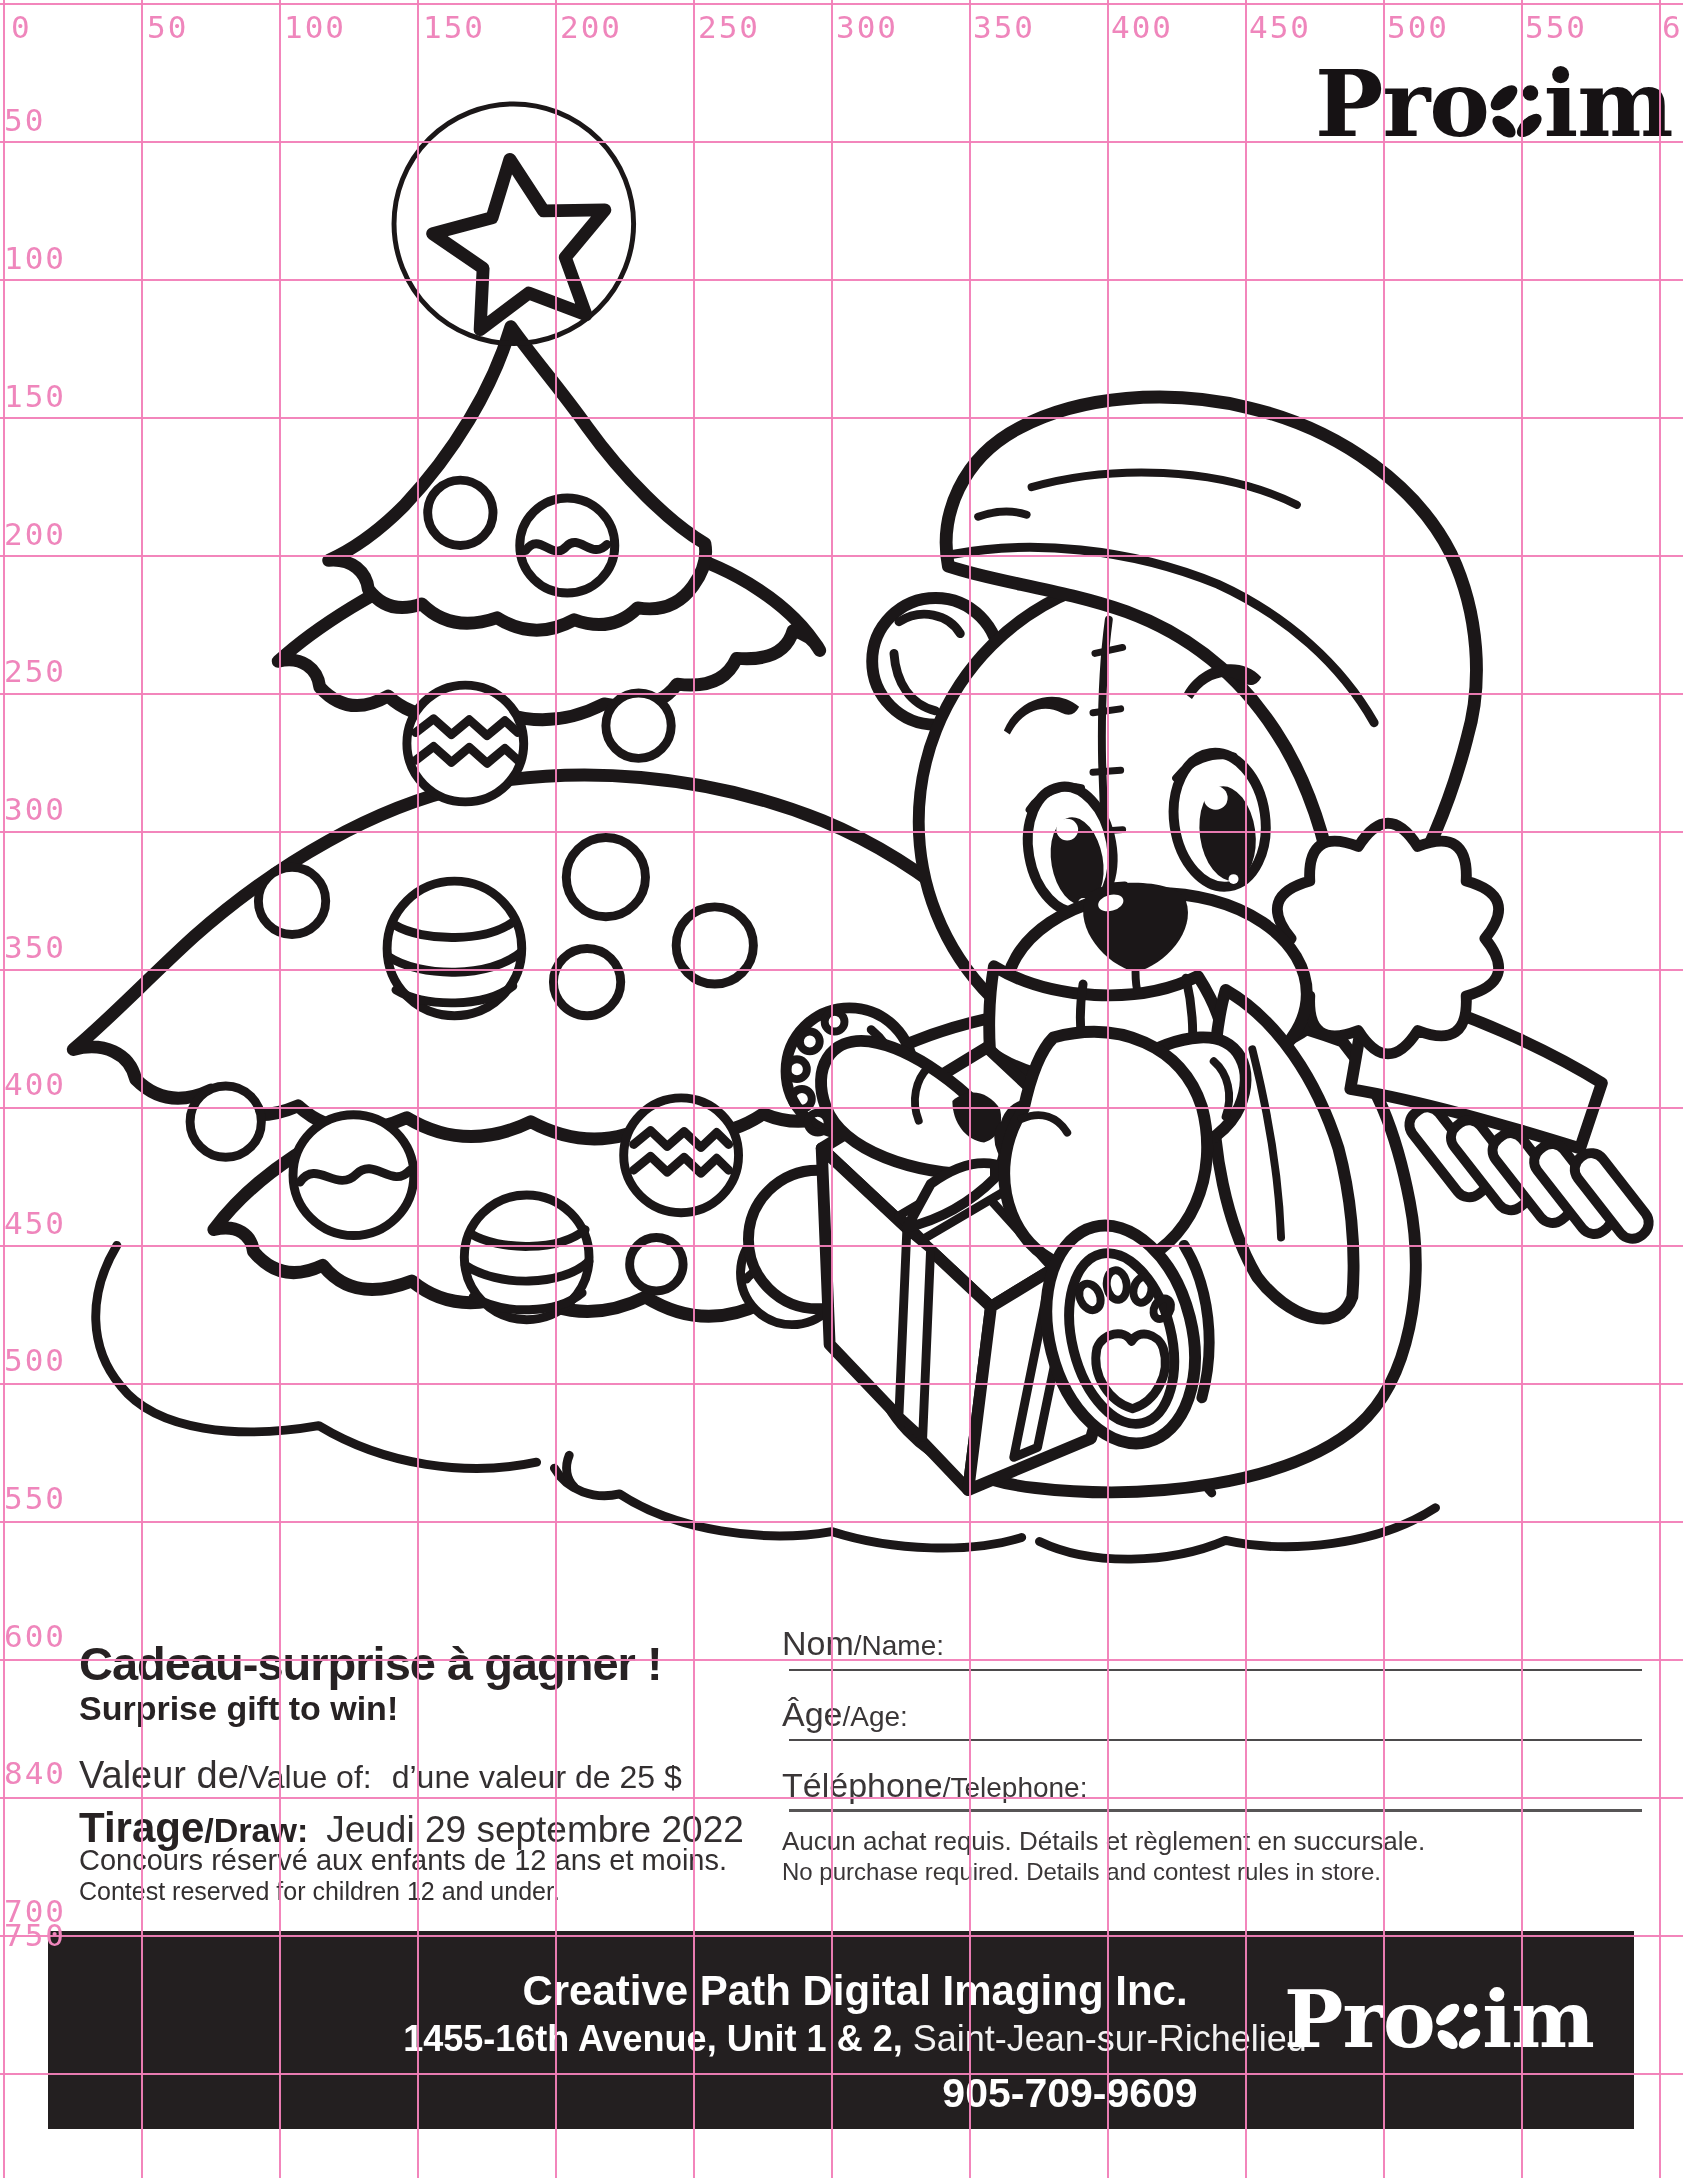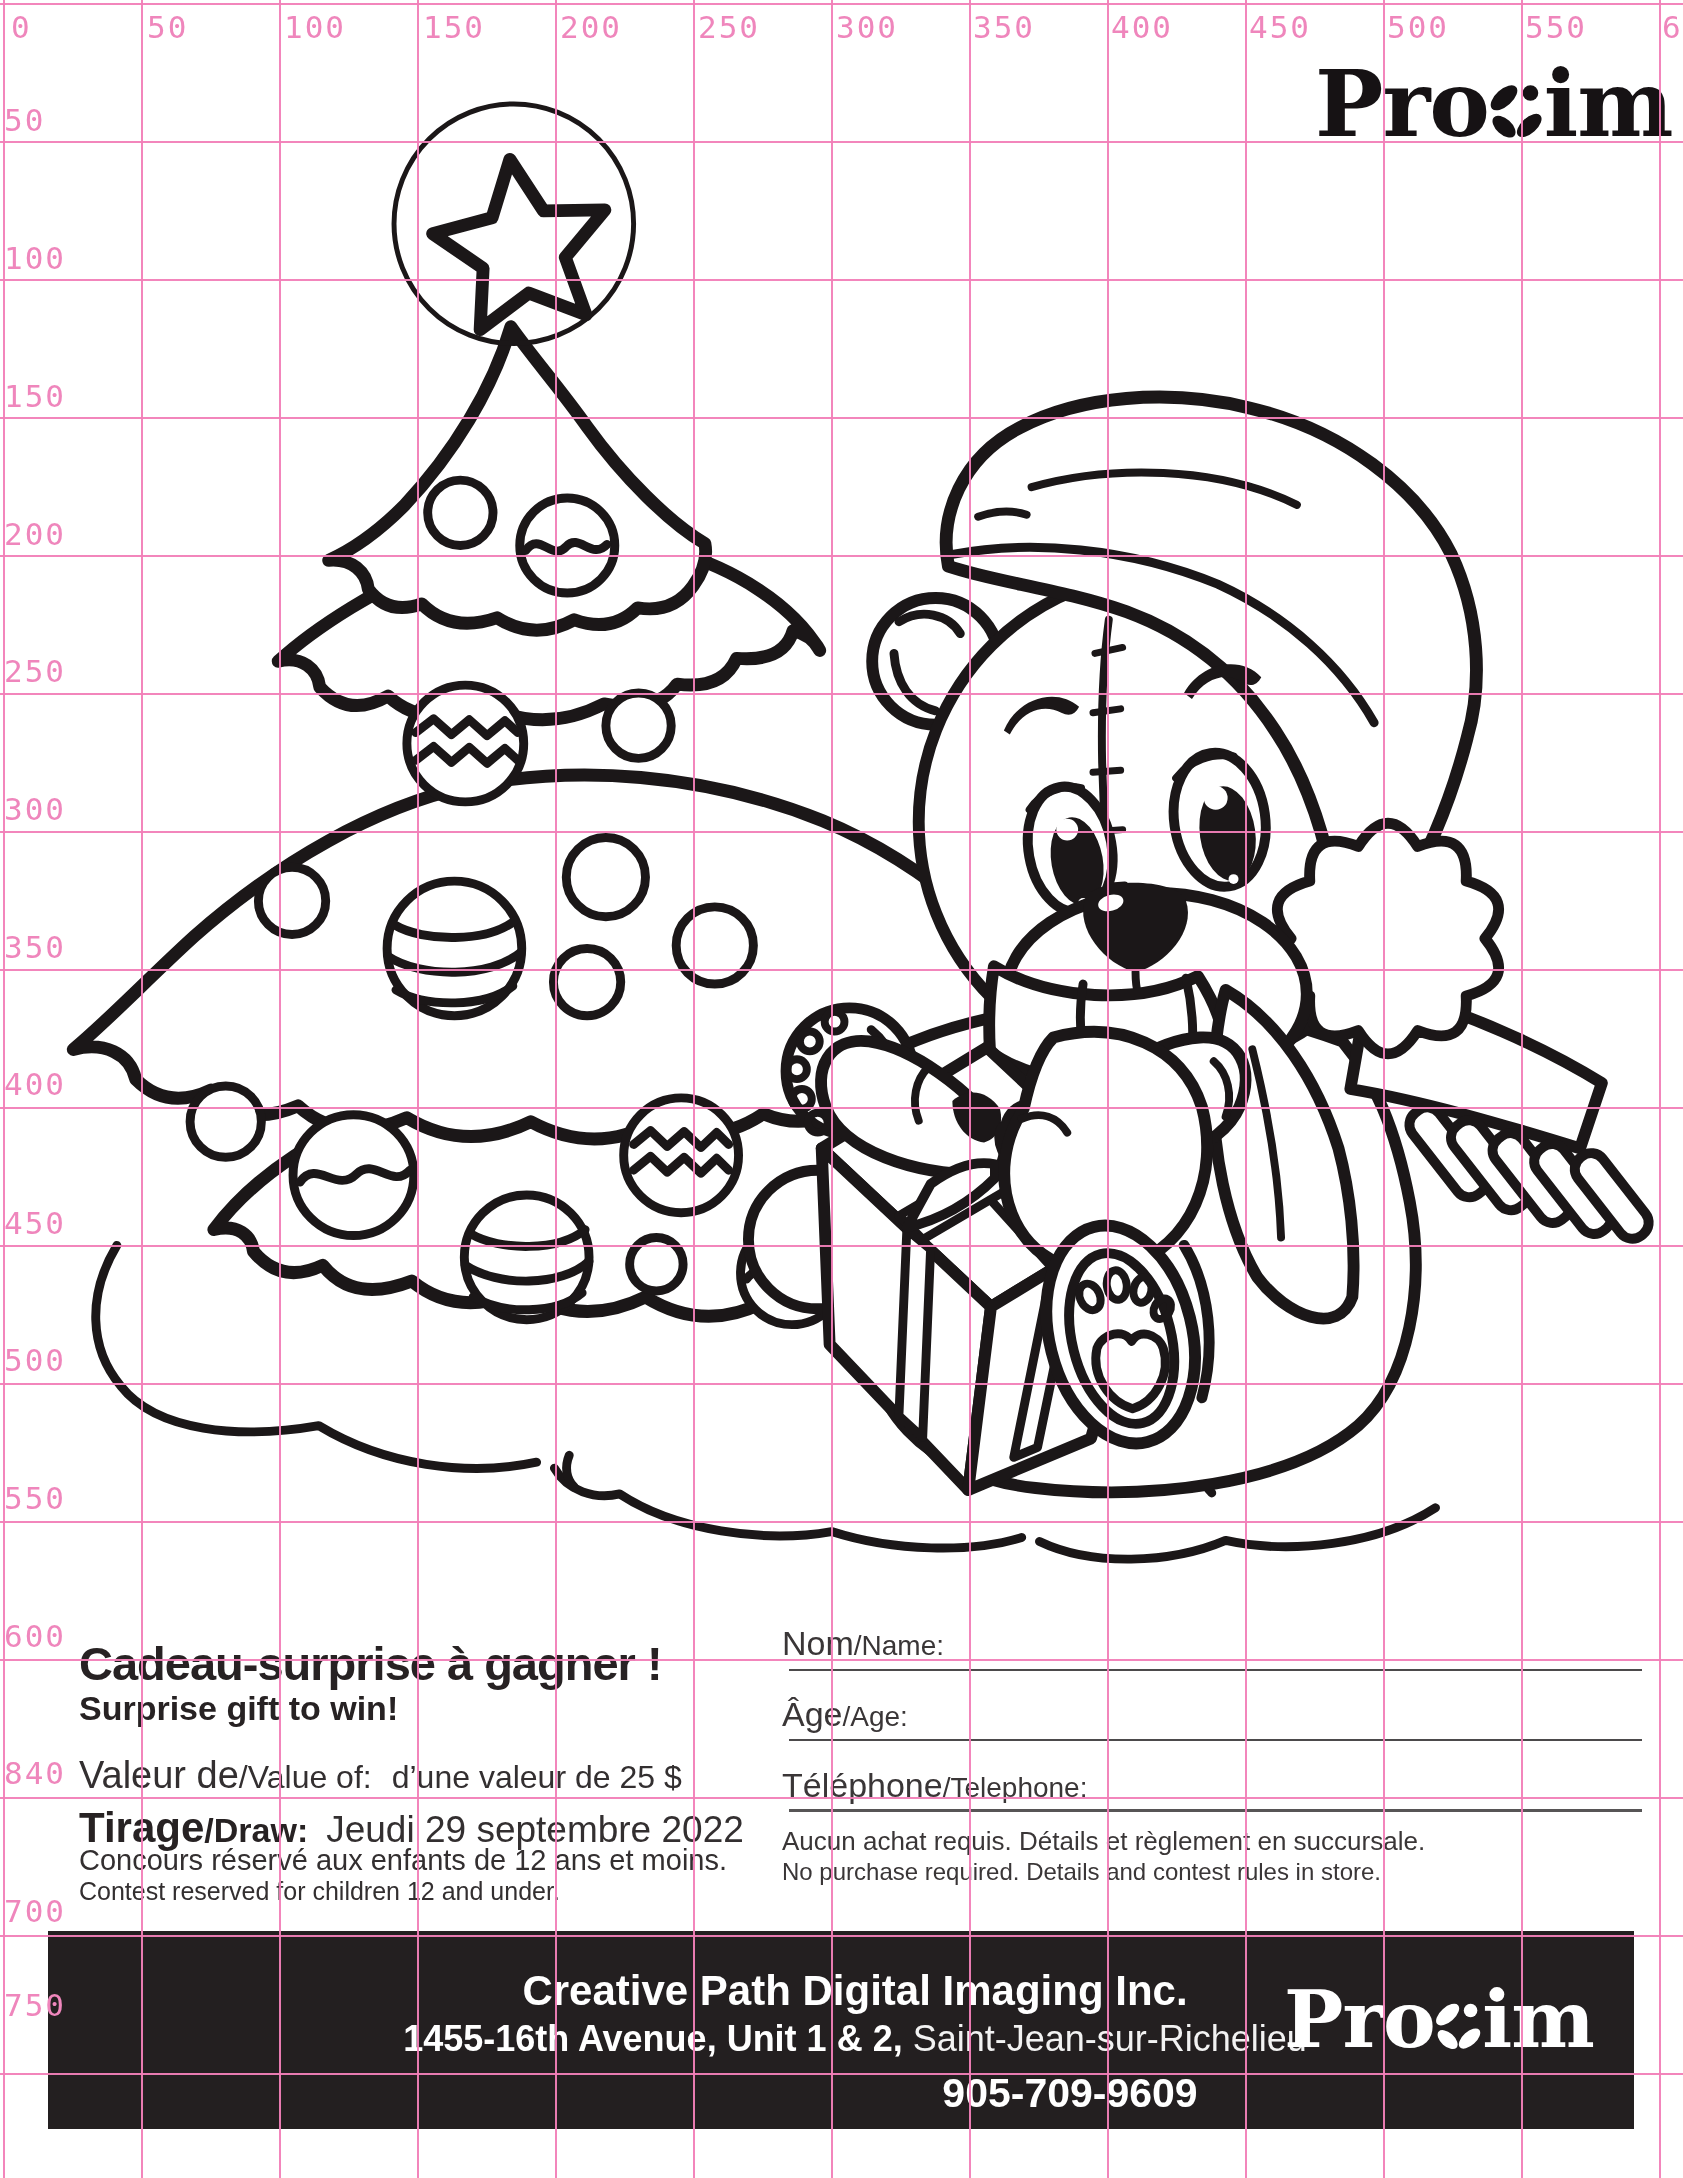--- a/index.html
+++ b/index.html
@@ -293,16 +293,16 @@
     <span class="ruler-label" style="left:4px;top:656px">250</span>
     <span class="ruler-label" style="left:4px;top:794px">300</span>
     <span class="ruler-label" style="left:4px;top:932px">350</span>
     <span class="ruler-label" style="left:4px;top:1069px">400</span>
     <span class="ruler-label" style="left:4px;top:1208px">450</span>
     <span class="ruler-label" style="left:4px;top:1345px">500</span>
     <span class="ruler-label" style="left:4px;top:1483px">550</span>
     <span class="ruler-label" style="left:4px;top:1621px">600</span>
     <span class="ruler-label" style="left:4px;top:1758px">840</span>
     <span class="ruler-label" style="left:4px;top:1896px">700</span>
-    <span class="ruler-label" style="left:4px;top:1990px">750</span>
+    <span class="ruler-label" style="left:4px;top:1920px">750</span>
   </div>
 </div>
 
 
 </body></html>

